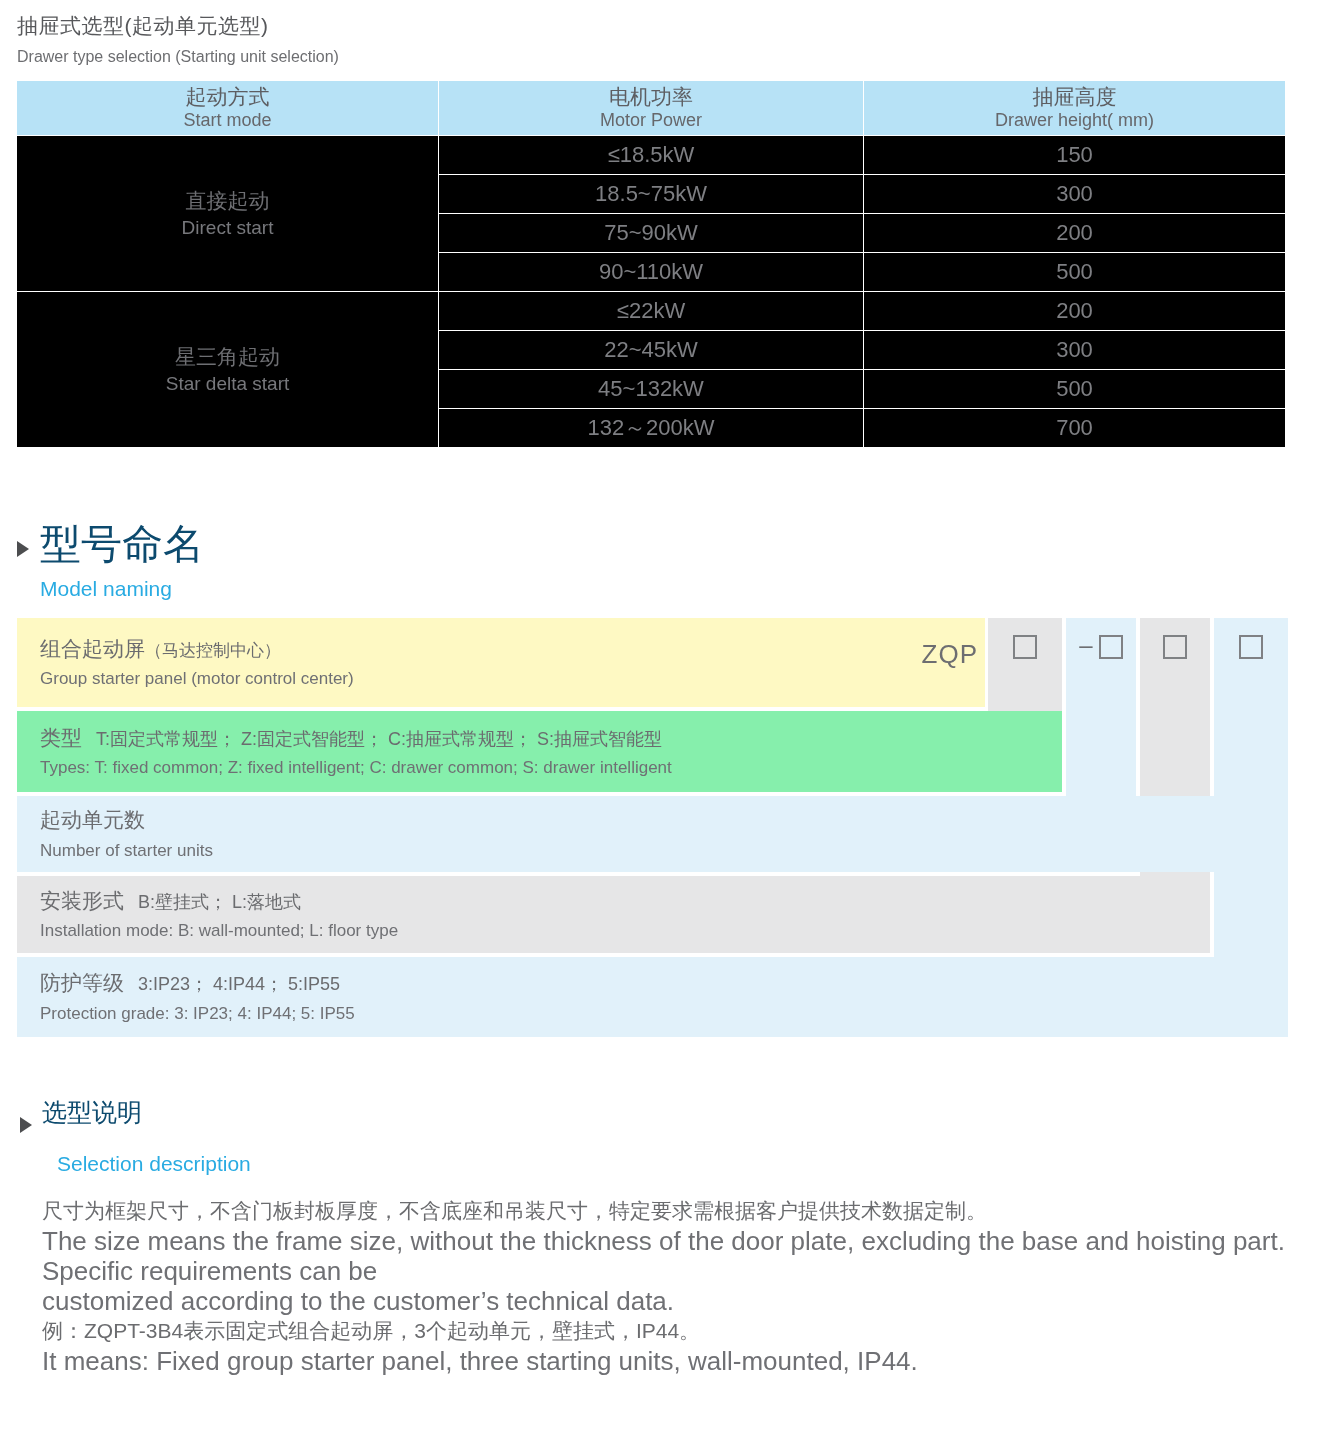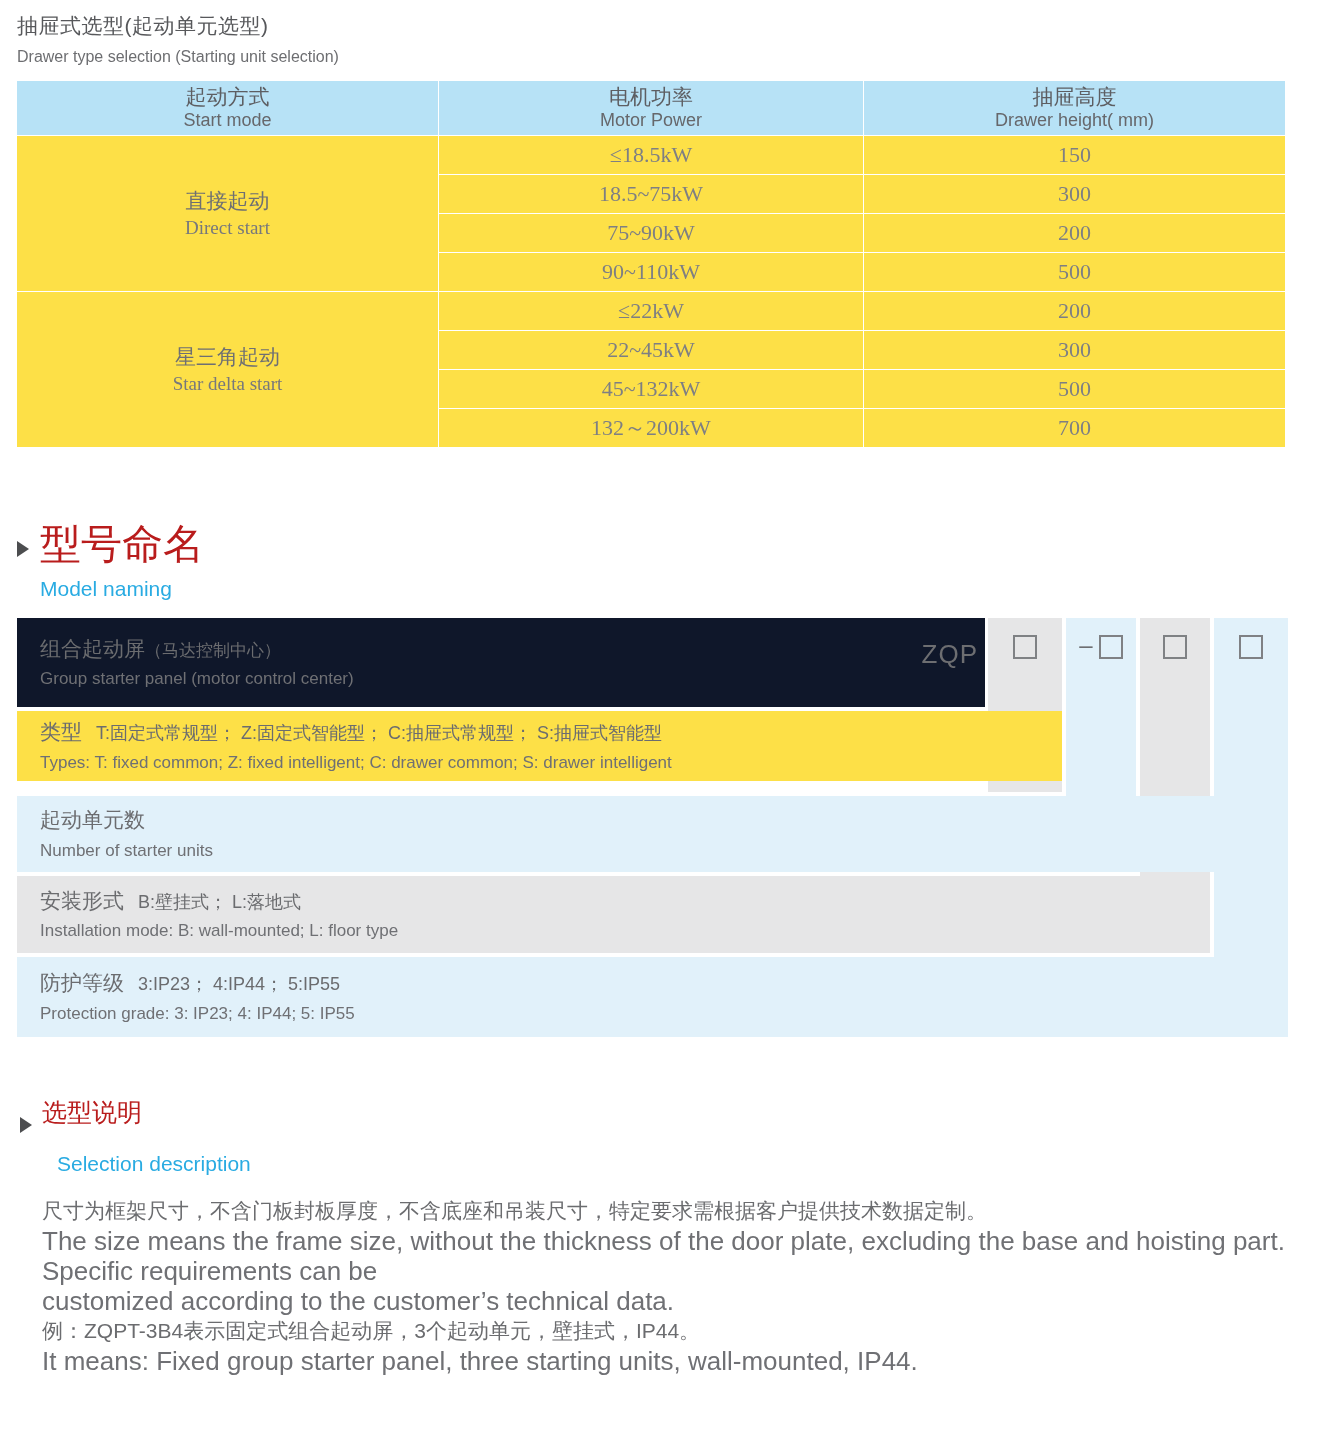--- a/index.html
+++ b/index.html
@@ -14,49 +14,49 @@
 
   
   .sel-table{
     position:absolute;left:17px;top:81px;
     display:grid;grid-template-columns:421px 424px 421px;
     grid-template-rows:54px repeat(8,38px);gap:1px;
   }
   .th{background:#b7e2f6;display:flex;flex-direction:column;align-items:center;justify-content:center;line-height:1.22;}
   .th .cn{font-size:21px;color:#5d5e62;}
   .th .en{font-size:18px;color:#66676b;}
-  .td{background:#fde047;display:flex;align-items:center;justify-content:center;font-size:22px;color:#7e7f83;font-family:Liberation Serif, serif;}
+  .td{background:#000000;display:flex;align-items:center;justify-content:center;font-size:22px;color:#7e7f83;}
   .mode-cell{flex-direction:column;line-height:1.35;}
   .mode-cell .cn{font-size:21px;color:#6e6f73;}
   .mode-cell .en{font-size:19px;color:#77787c;}
 
   
   .sec-arrow{position:absolute;width:0;height:0;border-left:12px solid #4c4d4f;border-top:8px solid transparent;border-bottom:8px solid transparent;}
-  .sec-cn{position:absolute;color:#b91c1c;line-height:1;}
+  .sec-cn{position:absolute;color:#0c4a6e;line-height:1;}
   .sec-en{position:absolute;color:#29abe2;}
   #mn-arrow{left:17px;top:541px;}
   #mn-cn{left:40px;top:524px;font-size:41px;}
   #mn-en{left:40px;top:577px;font-size:21px;}
   #sd-arrow{left:20px;top:1117px;}
   #sd-cn{left:42px;top:1100px;font-size:25px;}
   #sd-en{left:57px;top:1152px;font-size:21px;}
 
   
   .band,.strip{position:absolute;}
   .strip.s1{left:988px;top:618px;width:74px;height:174px;background:#e6e6e7;}
   .strip.s2{left:1066px;top:618px;width:70px;height:254px;background:#e1f1fa;}
   .strip.s3{left:1140px;top:618px;width:70px;height:335px;background:#e6e6e7;}
   .strip.s4{left:1214px;top:618px;width:74px;height:419px;background:#e1f1fa;}
   .strip{display:flex;justify-content:center;align-items:flex-start;padding-top:17px;box-sizing:border-box;}
   .code-box{width:20px;height:20px;border:2px solid #7f8184;flex:0 0 auto;}
   .code-dash{font-size:24px;line-height:20px;color:#6d6e71;margin-right:6px;}
   .band{left:17px;display:flex;flex-direction:column;justify-content:center;
         padding-left:23px;box-sizing:border-box;line-height:1.3;}
-  .band.b1{top:618px;width:968px;height:89px;background:#0f172a;}
-  .band.b2{top:711px;width:1045px;height:70px;background:#fde047;}
+  .band.b1{top:618px;width:968px;height:89px;background:#fef9c3;}
+  .band.b2{top:711px;width:1045px;height:81px;background:#86efac;}
   .band.b3{top:796px;width:1232px;height:76px;background:#e1f1fa;}
   .band.b4{top:876px;width:1193px;height:77px;background:#e6e6e7;}
   .band.b5{top:957px;width:1271px;height:80px;background:#e1f1fa;}
   .band .line1{font-size:21px;color:#6b6c6f;}
   .band .line1 .note{font-size:17px;}
   .band .line1 .detail{font-size:18px;margin-left:14px;}
   .band .line2{font-size:17px;color:#6f7074;margin-top:6px;}
   .zqp{position:absolute;right:7px;top:20px;font-size:26px;color:#6d6e71;letter-spacing:1px;}
 
   

